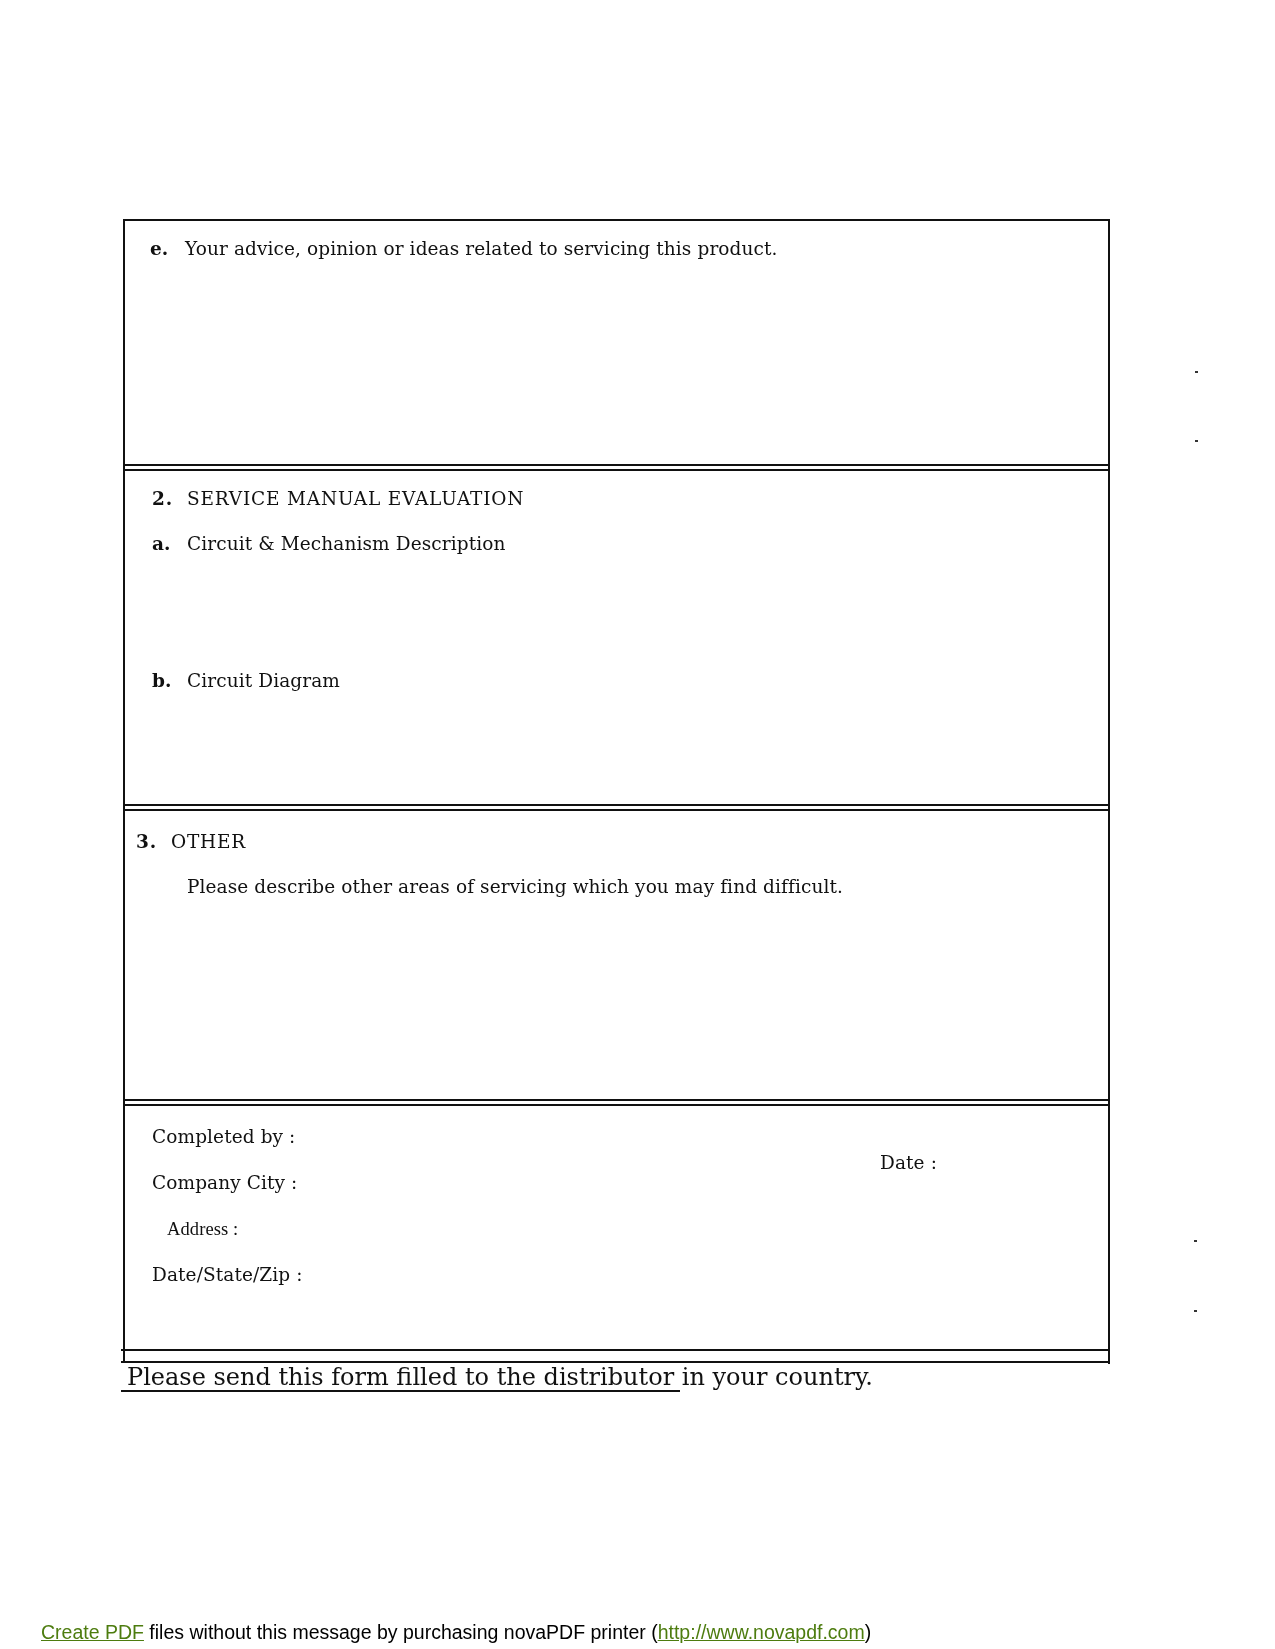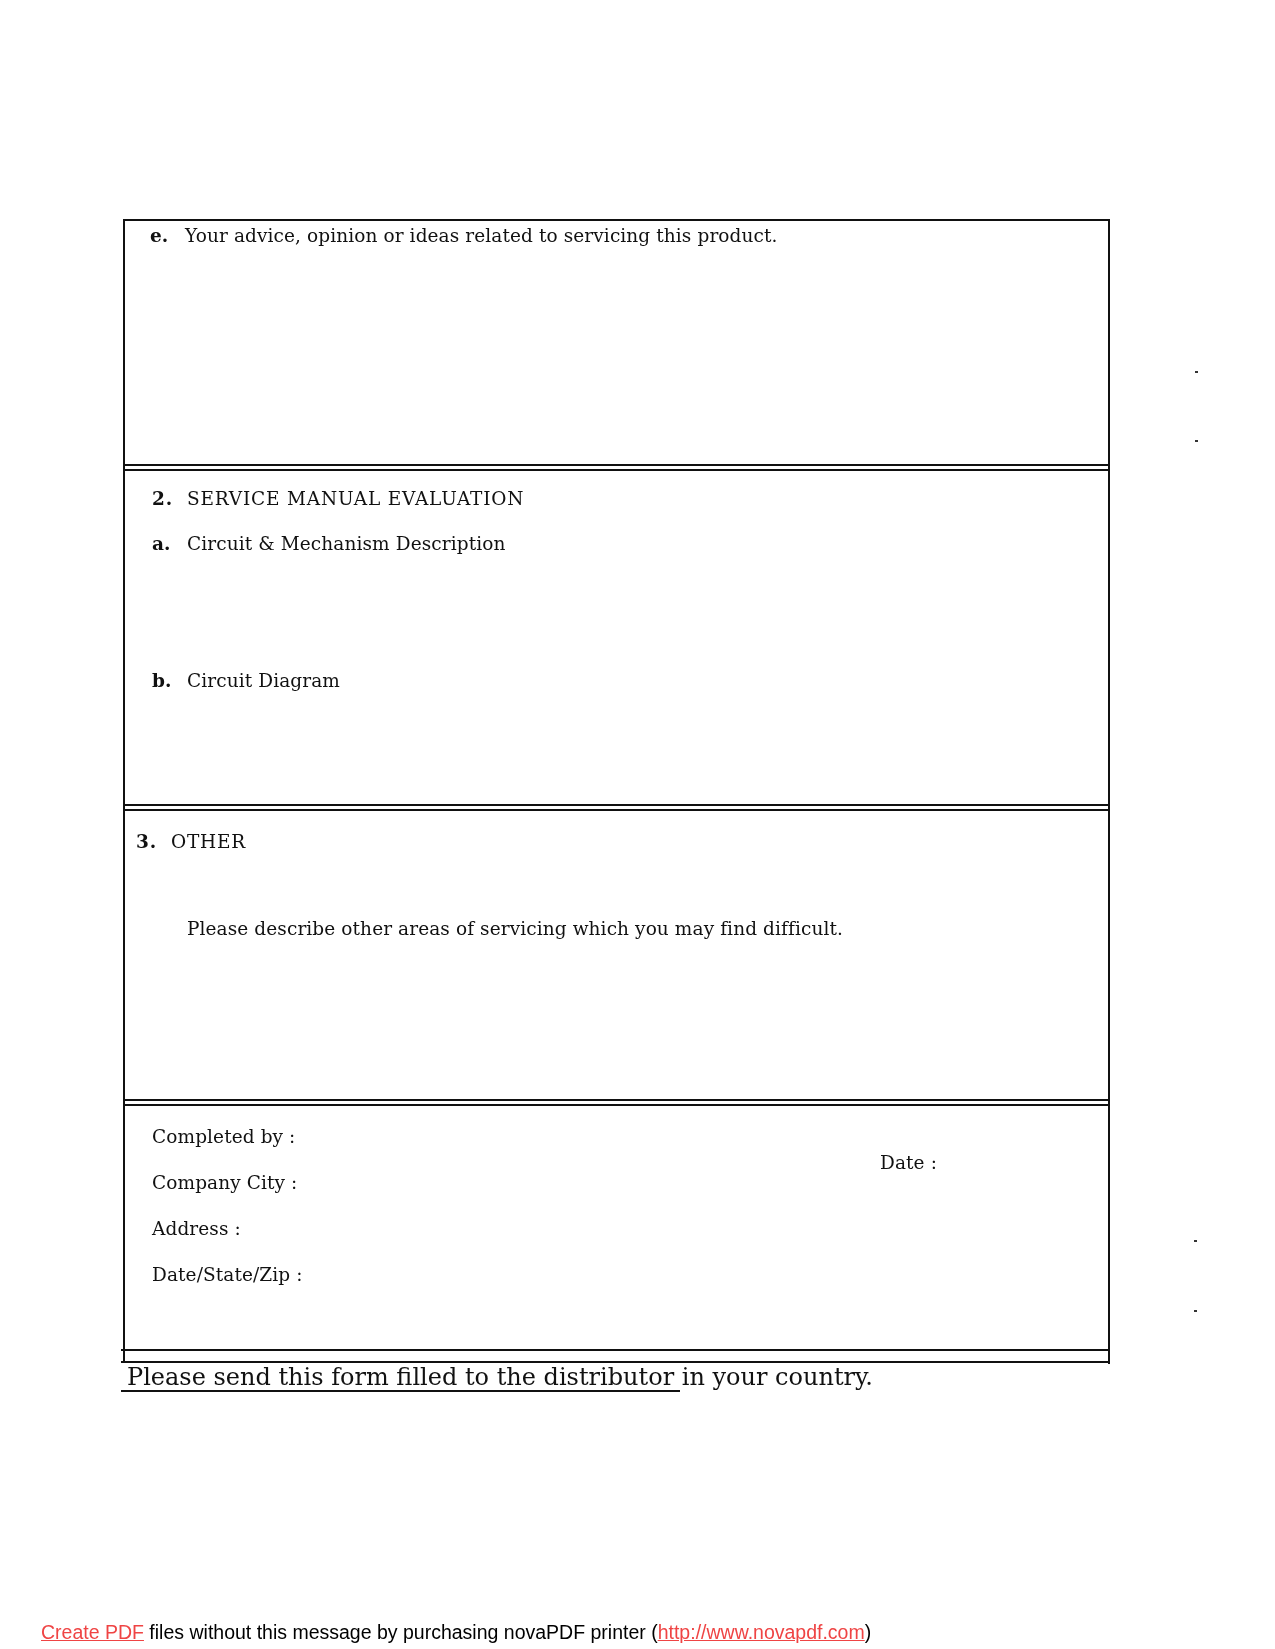--- a/index.html
+++ b/index.html
@@ -9,30 +9,30 @@
   .box-left { position:absolute; left:123px; top:219px; width:2px; height:1144px; background:#111; }
   .box-right { position:absolute; left:1108px; top:219px; width:2px; height:1145px; background:#111; }
   .hline { position:absolute; height:2px; background:#111; }
   .txt { position:absolute; font-size:18.5px; line-height:22px; white-space:nowrap; letter-spacing:0.1px; }
   .num { display:inline-block; width:35px; font-weight:bold; }
   .heading { letter-spacing:0.8px; }
   .speck { position:absolute; width:3px; height:2px; background:#333; }
   .footer-note { position:absolute; left:127px; top:1366px; font-size:24px; line-height:22px; white-space:nowrap; }
   .footer-underline { position:absolute; left:121px; top:1390px; width:559px; height:2px; background:#111; }
   .nova { position:absolute; left:41px; top:1621px; font-family:"Liberation Sans", sans-serif; font-size:19.5px; line-height:22px; white-space:nowrap; color:#000; }
-  .nova a { color:#ef4444; text-decoration:underline; }
+  .nova a { color:#4d7c0f; text-decoration:underline; }
 </style>
 </head>
 <body>
 
 <div class="box-left"></div>
 <div class="box-right"></div>
 <div class="hline" style="left:123px; top:219px; width:987px;"></div>
 
-<div class="txt" style="left:150px; top:225px;">
+<div class="txt" style="left:150px; top:238px;">
   <span class="num">e.</span><span>Your advice, opinion or ideas related to servicing this product.</span>
 </div>
 <div class="abs" style="left:125px; top:270px; width:983px; height:192px;"></div>
 
 <div class="hline" style="left:123px; top:464px; width:987px; height:1.5px;"></div>
 <div class="hline" style="left:123px; top:469px; width:987px; height:1.5px;"></div>
 
 <div class="txt heading" style="left:152px; top:488px;">
   <span class="num">2.</span><span>SERVICE MANUAL EVALUATION</span>
 </div>
@@ -44,35 +44,35 @@
   <span class="num">b.</span><span>Circuit Diagram</span>
 </div>
 <div class="abs" style="left:125px; top:698px; width:983px; height:104px;"></div>
 
 <div class="hline" style="left:123px; top:804px; width:987px; height:1.5px;"></div>
 <div class="hline" style="left:123px; top:809px; width:987px; height:1.5px;"></div>
 
 <div class="txt heading" style="left:136px; top:831px;">
   <span class="num">3.</span><span>OTHER</span>
 </div>
-<div class="txt" style="left:187px; top:876px;margin-top:42px;">Please describe other areas of servicing which you may find difficult.</div>
+<div class="txt" style="left:187px; top:876px;">Please describe other areas of servicing which you may find difficult.</div>
 <div class="abs" style="left:125px; top:905px; width:983px; height:190px;"></div>
 
 <div class="hline" style="left:123px; top:1099px; width:987px; height:1.5px;"></div>
 <div class="hline" style="left:123px; top:1104px; width:987px; height:1.5px;"></div>
 
 <div class="txt" style="left:152px; top:1126px;">Completed by :</div>
 <div class="abs" style="left:300px; top:1124px; width:560px; height:26px;"></div>
 <div class="txt" style="left:880px; top:1152px;">Date :</div>
 <div class="abs" style="left:940px; top:1124px; width:160px; height:26px;"></div>
 
 <div class="txt" style="left:152px; top:1172px;">Company City :</div>
 <div class="abs" style="left:320px; top:1170px; width:780px; height:26px;"></div>
 
-<div class="txt" style="left:152px; top:1218px;">Address :</div>
+<div class="txt" style="left:167px; top:1218px;font-family:Liberation Serif, serif;">Address :</div>
 <div class="abs" style="left:250px; top:1216px; width:850px; height:26px;"></div>
 
 <div class="txt" style="left:152px; top:1264px;">Date/State/Zip :</div>
 <div class="abs" style="left:305px; top:1262px; width:795px; height:26px;"></div>
 
 <div class="hline" style="left:121px; top:1349px; width:988px; height:1.5px;"></div>
 <div class="hline" style="left:121px; top:1361px; width:988px; height:2px;"></div>
 
 <div class="footer-note">Please send this form filled to the distributor in your country.</div>
 <div class="footer-underline"></div>

